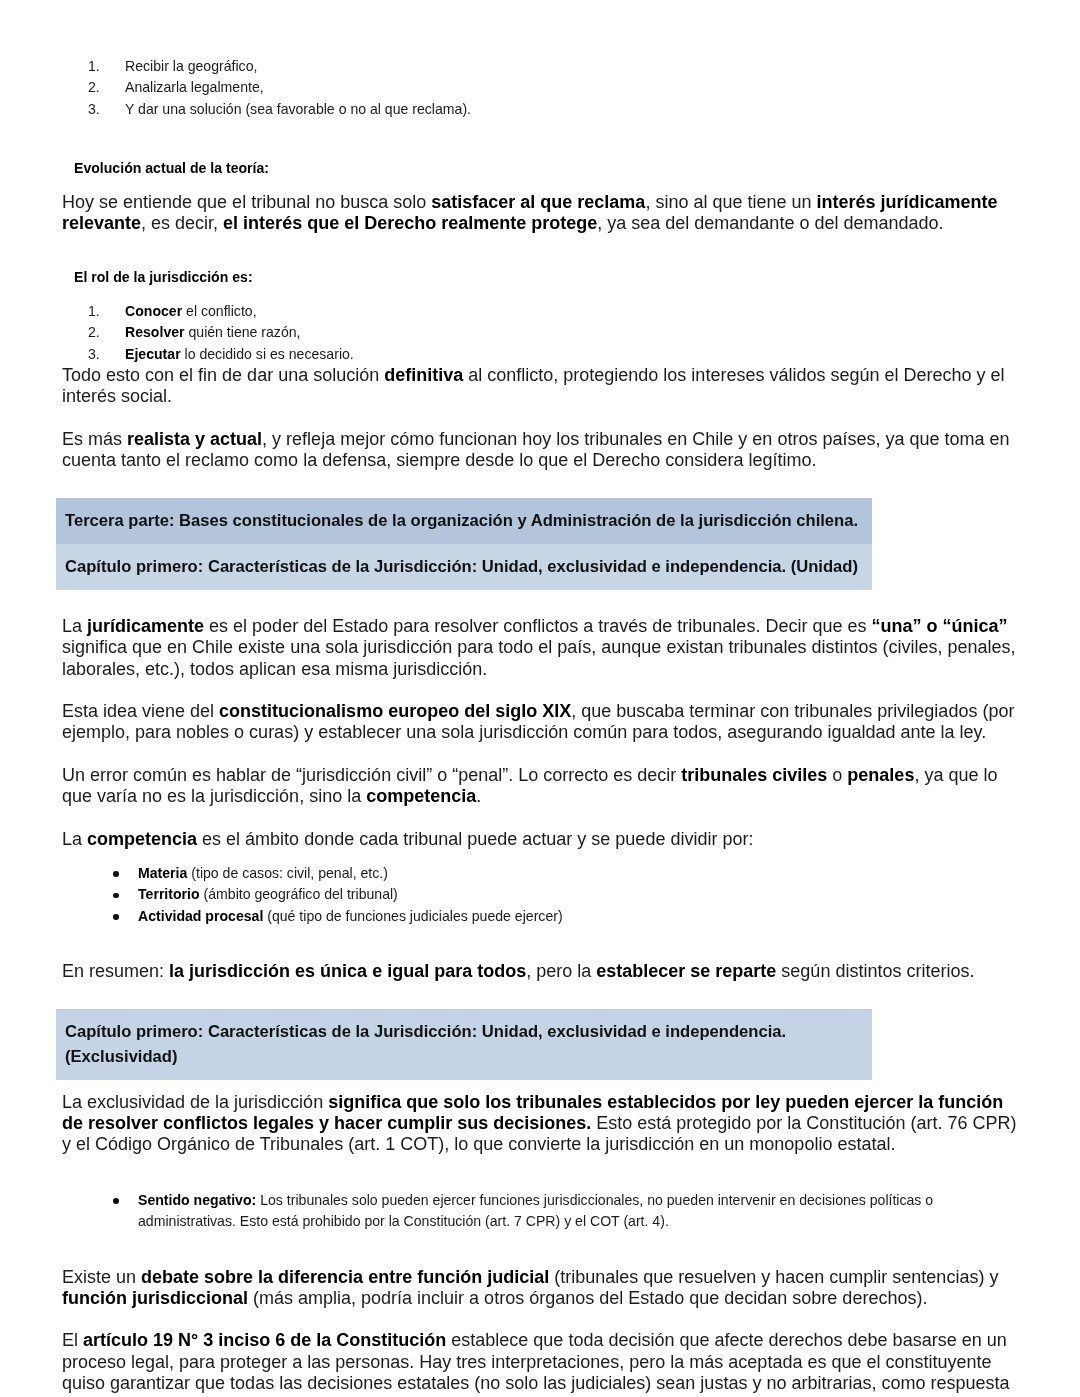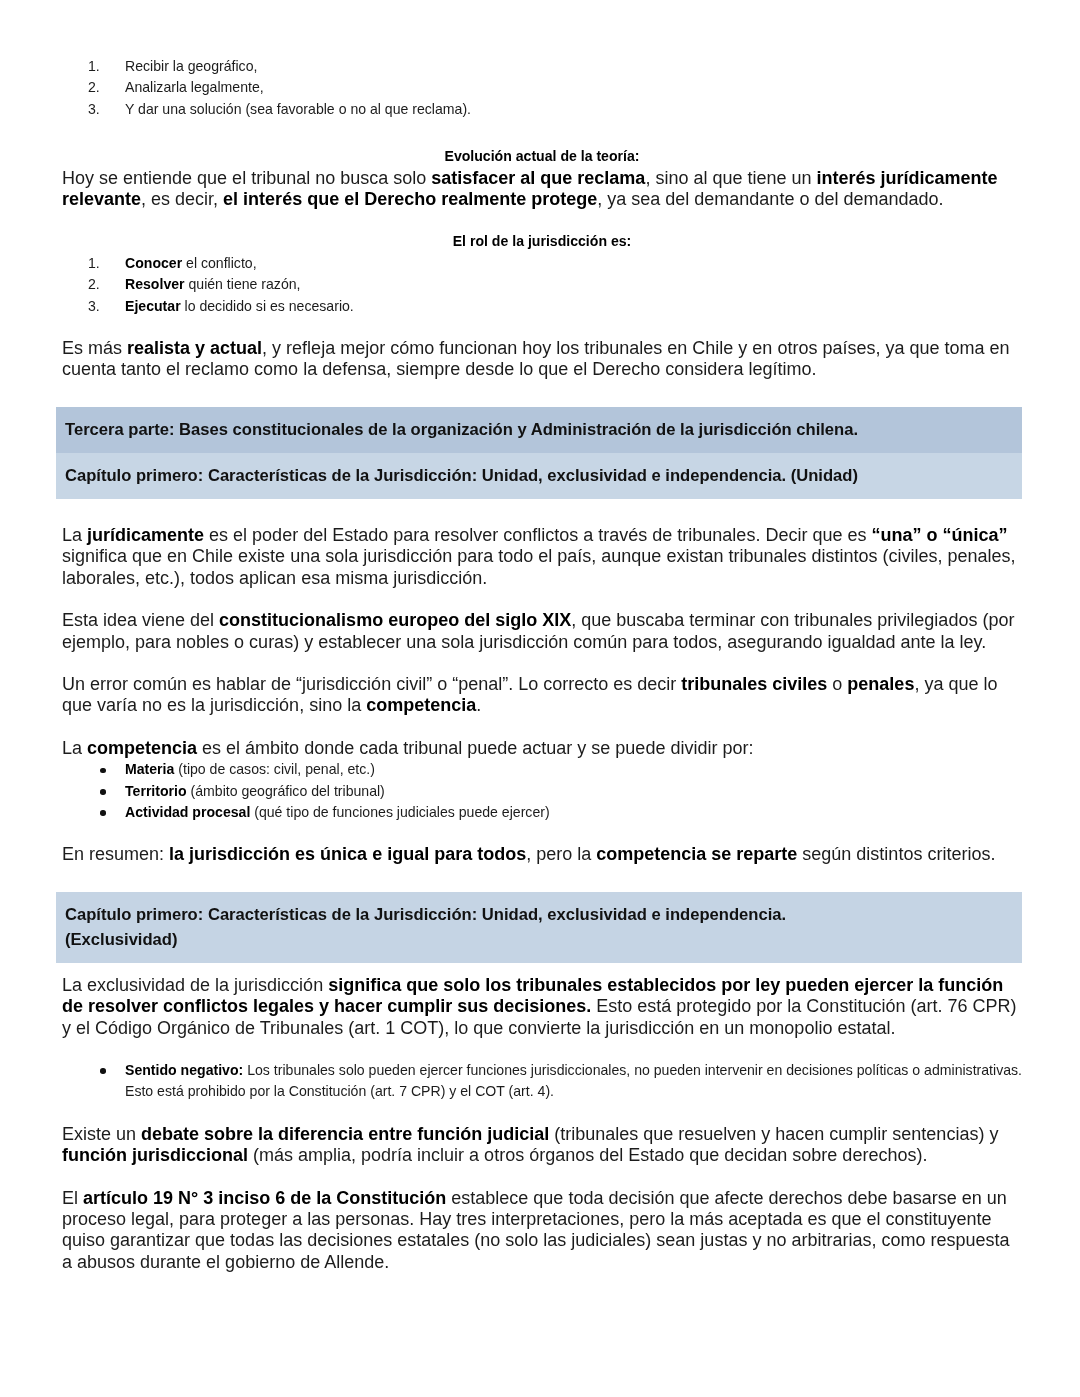--- a/index.html
+++ b/index.html
@@ -56,21 +56,21 @@
   ol.numlist > li .num {
     position: absolute;
     left: 26px;
     width: 22px;
     text-align: left;
     color: #1c1c1c;
   }
 
   
   ul.bullist {
-    margin: 0;
+    margin: 13px;
     padding: 0;
     list-style: none;
   }
   ul.bullist > li {
     position: relative;
     font-size: 14.1px;
     line-height: 21.4px;
     padding-left: 63px;
     color: #1c1c1c;
   }
@@ -87,37 +87,36 @@
   ul.bullist.deep > li { padding-left: 63px; }
 
   
   .banner {
     box-sizing: border-box;
     font-size: 16.6px;
     font-weight: bold;
     line-height: 25px;
     color: #111;
     padding: 10px 12px 11px 9px;
-    width: 966px;
+    width: 816px;
     margin-left: -6px;
   }
   .banner.dark  { background: #b3c5da; }
   .banner.light { background: #c7d6e5; }
   .banner.light2 { background: #c5d4e4; }
 
   .banner-stack { margin-left: -6px; }
   .banner-stack .banner { margin-left: 0; }
 
   .heading-inline {
-    margin: 0;
+    margin: 12px;
     font-size: 14.1px;
     line-height: 21.4px;
     font-weight: bold;
     color: #000;
-    text-align: center;
   }
 </style>
 </head>
 <body>
 
 <div class="page">
   <div class="doc">
 
     <ol class="numlist">
       <li>
@@ -149,20 +148,21 @@
       </li>
       <li>
         <span class="num">2.</span>
         <span><b>Resolver</b> quién tiene razón,</span>
       </li>
       <li>
         <span class="num">3.</span>
         <span><b>Ejecutar</b> lo decidido si es necesario.</span>
       </li>
     </ol>
+    <p class="para">Todo esto con el fin de dar una solución <b>definitiva</b> al conflicto, protegiendo los intereses válidos según el Derecho y el interés social.</p>
 
     <div class="gap-md"></div>
 
     <p class="para">Es más <b>realista y actual</b>, y refleja mejor cómo funcionan hoy los tribunales en Chile y en otros países, ya que toma en cuenta tanto el reclamo como la defensa, siempre desde lo que el Derecho considera legítimo.</p>
 
     <div class="gap-lg"></div>
 
     <div class="banner-stack">
       <div class="banner dark">Tercera parte: Bases constitucionales de la organización y Administración de la jurisdicción chilena.</div>
       <div class="banner light">Capítulo primero: Características de la Jurisdicción: Unidad, exclusividad e independencia. (Unidad)</div>
@@ -178,21 +178,21 @@
     <div class="gap-md"></div>
     <p class="para">La <b>competencia</b> es el ámbito donde cada tribunal puede actuar y se puede dividir por:</p>
 
     <ul class="bullist">
       <li><b>Materia</b> (tipo de casos: civil, penal, etc.)</li>
       <li><b>Territorio</b> (ámbito geográfico del tribunal)</li>
       <li><b>Actividad procesal</b> (qué tipo de funciones judiciales puede ejercer)</li>
     </ul>
 
     <div class="gap-md"></div>
-    <p class="para">En resumen: <b>la jurisdicción es única e igual para todos</b>, pero la <b>competencia se reparte</b> según distintos criterios.</p>
+    <p class="para">En resumen: <b>la jurisdicción es única e igual para todos</b>, pero la <b>establecer se reparte</b> según distintos criterios.</p>
 
     <div class="gap-lg"></div>
 
     <div class="banner light2">
       <div>Capítulo primero: Características de la Jurisdicción: Unidad, exclusividad e independencia.</div>
       <div>(Exclusividad)</div>
     </div>
 
     <div class="gap-sm"></div>
 

